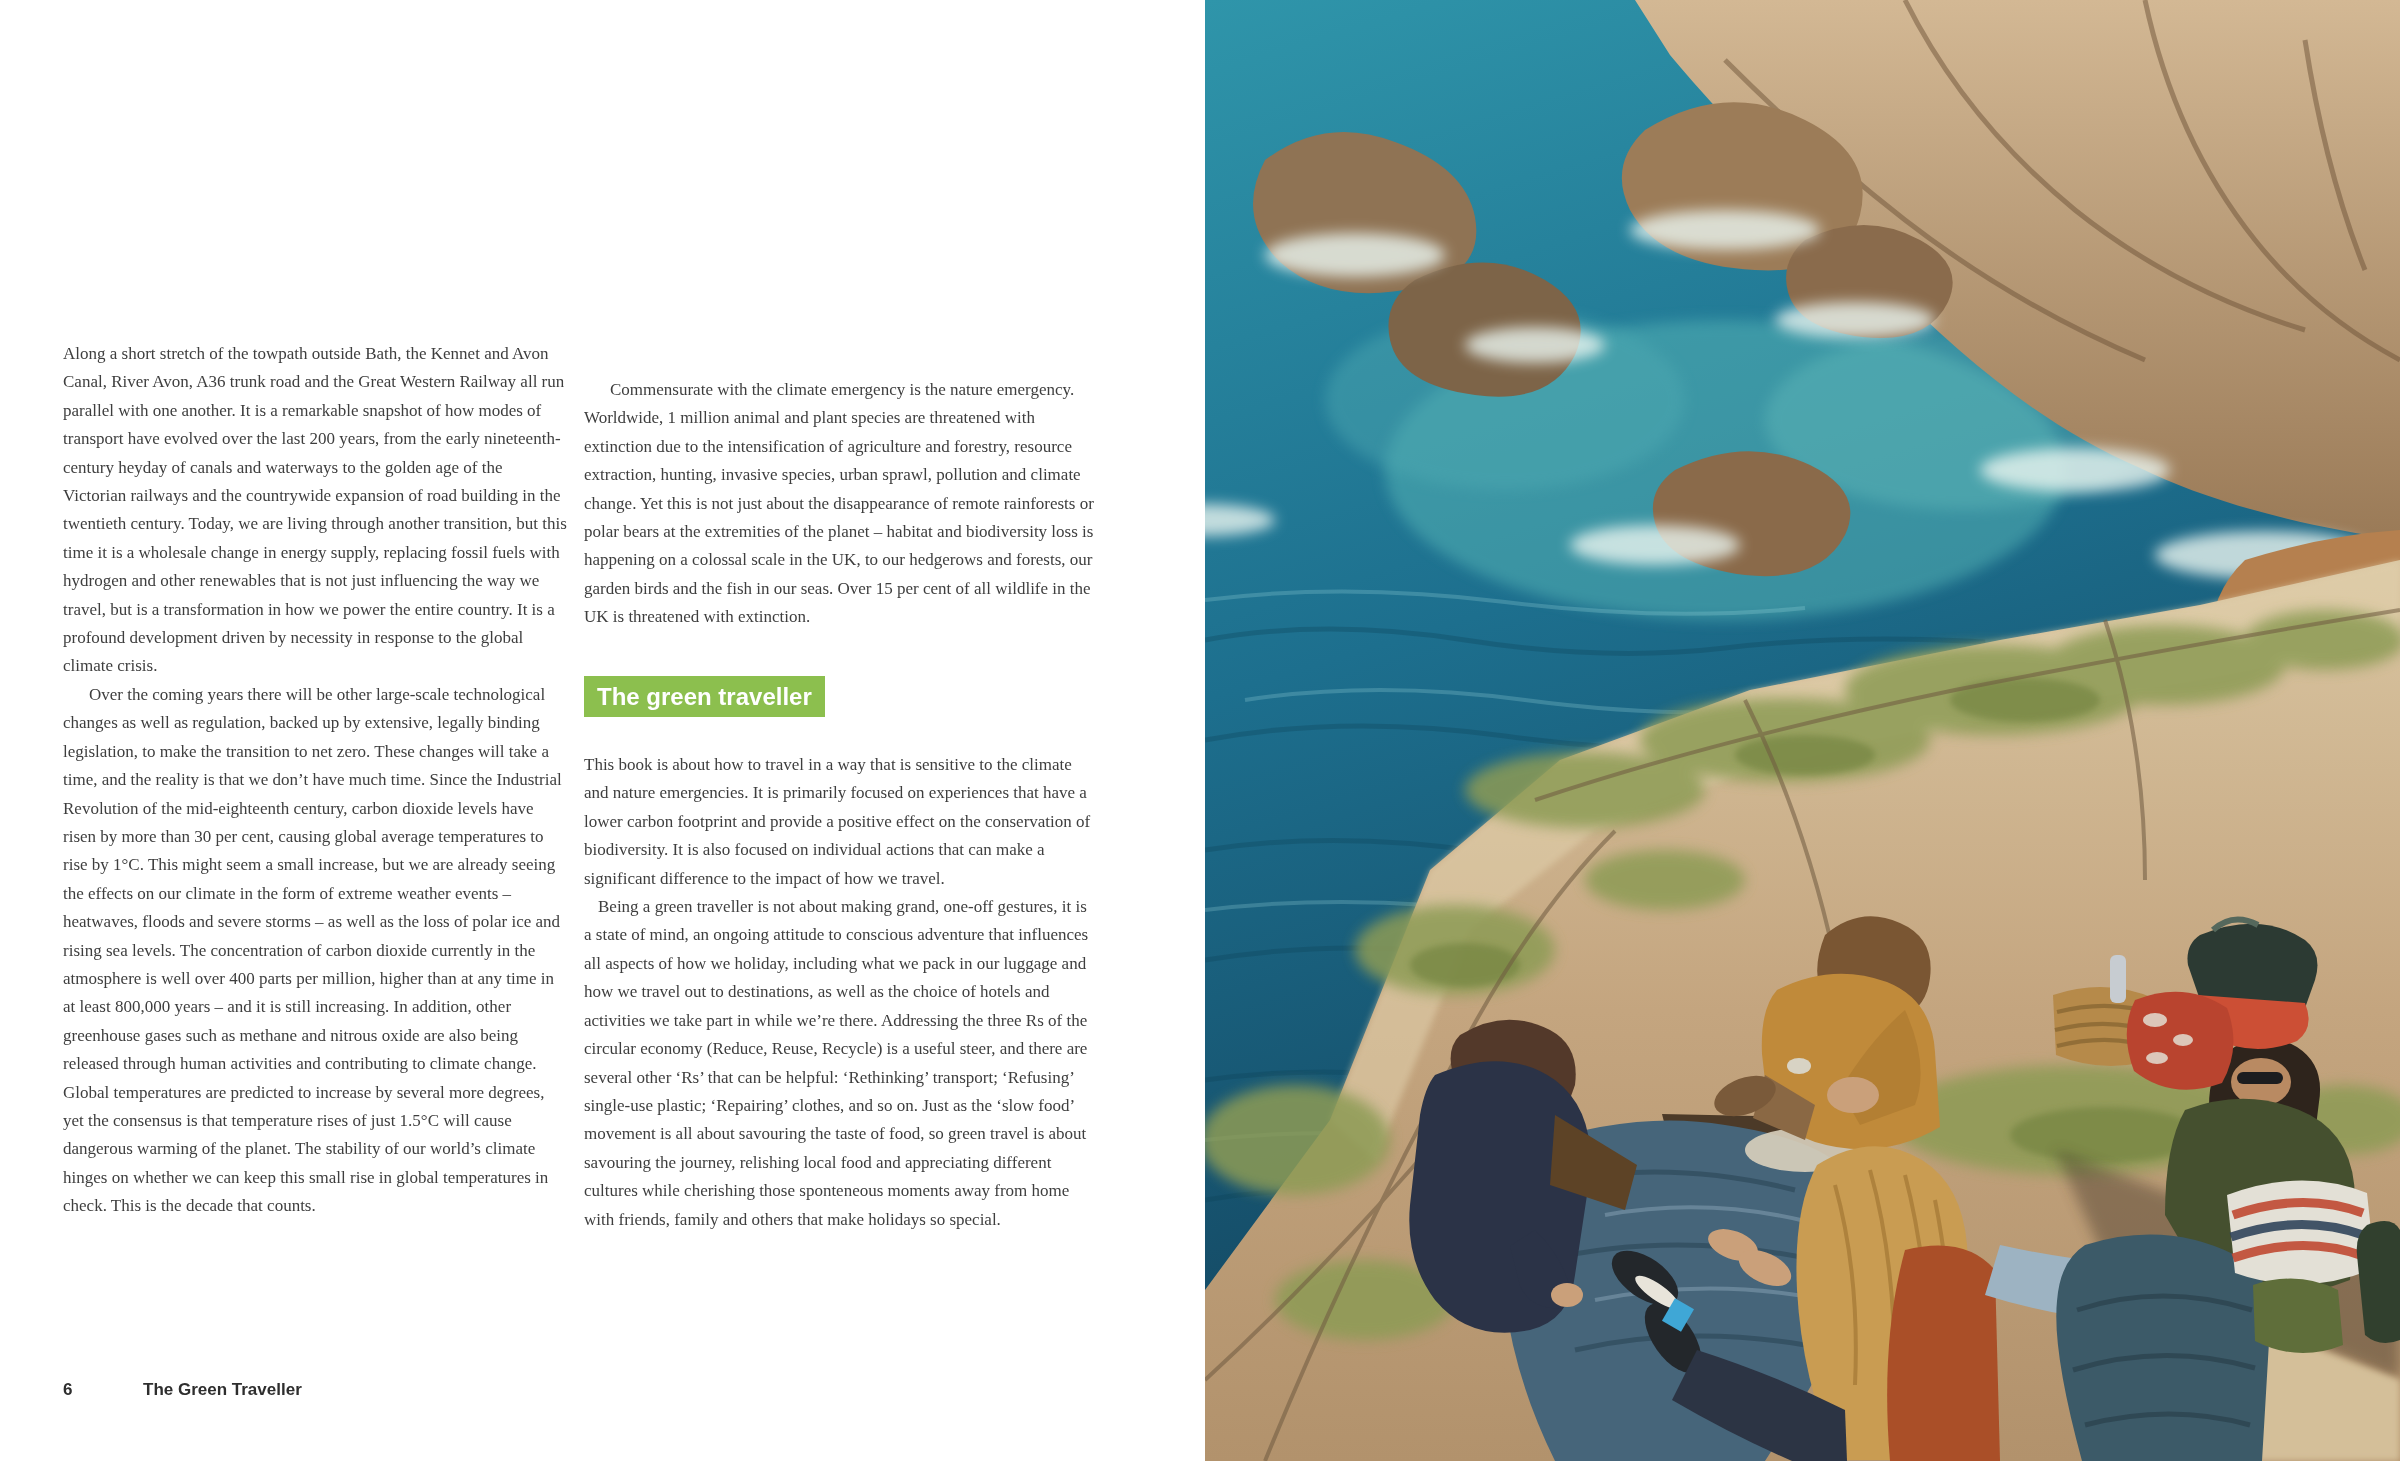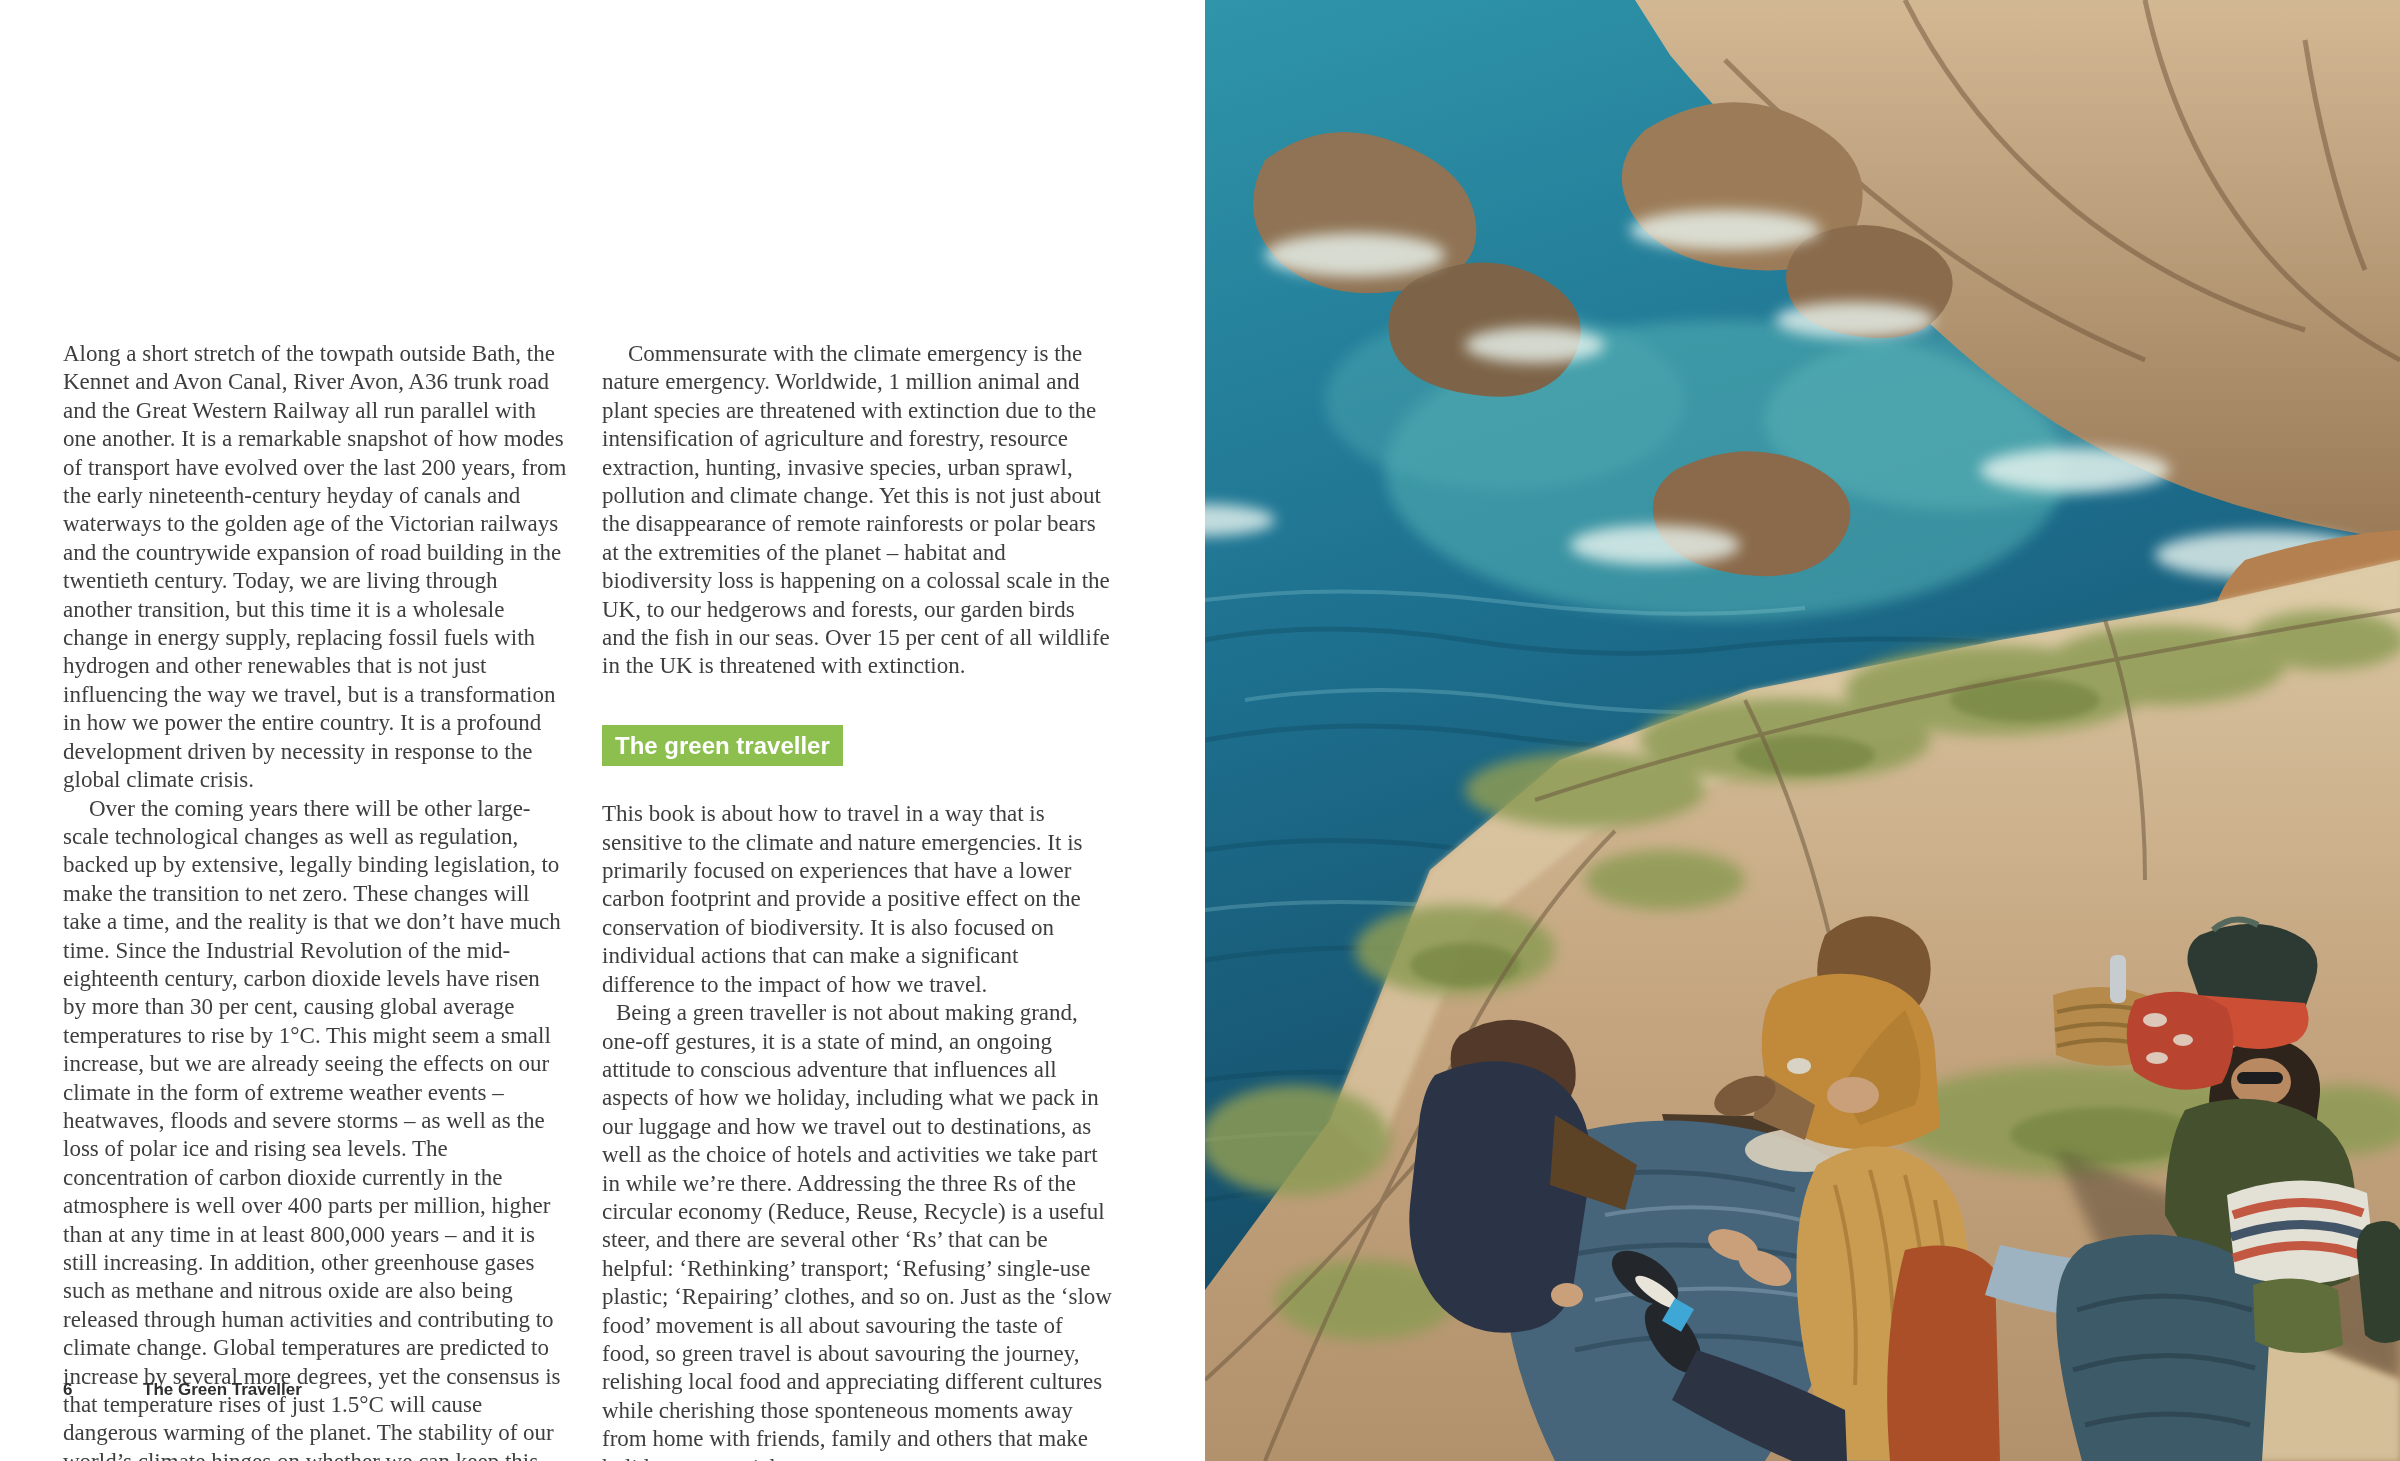--- a/index.html
+++ b/index.html
@@ -5,22 +5,22 @@
   html,body{margin:0;padding:0;background:#ffffff;}
   .spread{position:relative;width:2400px;height:1461px;background:#ffffff;overflow:hidden;
           font-family:"Liberation Serif",serif;}
   
   .left-page{position:absolute;left:0;top:0;width:1205px;height:1461px;background:#ffffff;}
   .chapter-title{position:absolute;left:56px;top:168px;
      font-family:"Liberation Sans",sans-serif;font-weight:bold;
      font-size:100px;letter-spacing:-2px;color:#14604a;line-height:1;}
   .col{position:absolute;top:340px;}
   .col-1{left:63px;width:505px;}
-  .col-2{left:602px;width:510px;}
-  .col p{margin:0;font-size:23px;line-height:28.4px;color:#3e3e3e;text-align:left;}
+  .col-2{left:584px;width:510px;margin-top:36px;}
+  .col p{margin:0;font-size:17px;line-height:28.4px;color:#3e3e3e;text-align:left;}
   .indent{text-indent:26px;}
   .indent-sm{text-indent:14px;}
   .heading-row{margin:44px 0 34px 0;}
   .green-heading{display:inline-block;background:#8cbf4e;color:#ffffff;
      font-family:"Liberation Sans",sans-serif;font-weight:bold;font-size:24px;
      padding:8px 13px 7px 13px;line-height:1.1;}
   .footer{position:absolute;left:0;top:1380px;width:1205px;height:30px;
      font-family:"Liberation Sans",sans-serif;font-weight:bold;font-size:17px;color:#2e2e2e;}
   .footer .pagenum{position:absolute;left:63px;top:0;}
   .footer .booktitle{position:absolute;left:143px;top:0;}

